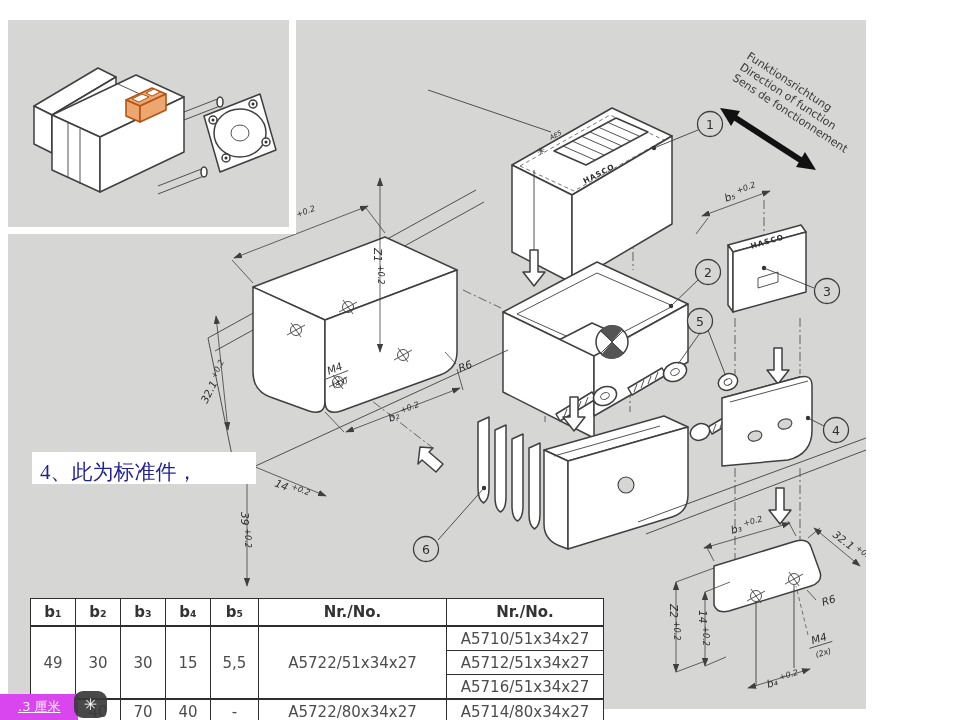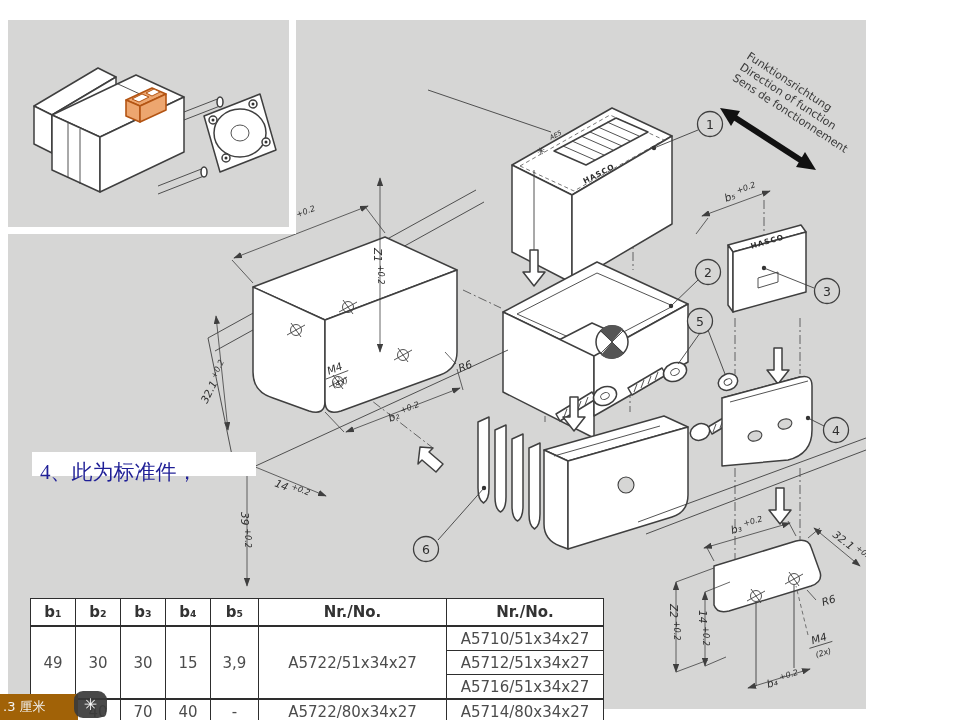--- a/index.html
+++ b/index.html
@@ -1,26 +1,26 @@
 <!DOCTYPE html>
 <html><head>
 <meta charset="utf-8">
 <style>
   html,body{margin:0;padding:0;background:#fff;}
   #stage{position:relative;width:960px;height:720px;background:#ffffff;overflow:hidden;
          font-family:"DejaVu Sans",sans-serif;}
   #main-panel{position:absolute;left:8px;top:20px;width:858px;height:689px;background:#d6d6d5;}
   #inset-panel{position:absolute;left:8px;top:20px;width:281px;height:207px;background:#d6d6d5;
          border-right:7px solid #fff;border-bottom:7px solid #fff;}
-  #annotation-box{position:absolute;left:32px;top:452px;width:224px;height:24px;background:#ffffff;
+  #annotation-box{position:absolute;left:32px;top:452px;width:224px;height:32px;background:#ffffff;
          color:#1f1f96;font:21px "Liberation Serif",serif;line-height:40px;padding-left:8px;box-sizing:border-box;
          white-space:nowrap;}
-  #status-bar{position:absolute;left:0;top:694px;width:78px;height:26px;background:#a16207;
-         color:#f2f2f2;font:13px "DejaVu Sans",sans-serif;line-height:26px;padding-left:3px;box-sizing:border-box;
-         white-space:nowrap;overflow:hidden;}
+  #status-bar{position:absolute;left:0;top:694px;width:78px;height:26px;background:#d946ef;
+         color:#f2f2f2;font:13px "DejaVu Sans",sans-serif;line-height:26px;padding-left:18px;box-sizing:border-box;
+         white-space:nowrap;overflow:hidden;text-decoration:underline;}
   #cursor-blob{position:absolute;left:74px;top:691px;width:33px;height:27px;background:rgba(58,58,58,.92);
          border-radius:9px;color:#fff;font:16px "DejaVu Sans",sans-serif;line-height:27px;text-align:center;}
   
   #parts-table{position:absolute;left:30px;top:598px;border-collapse:collapse;background:#fff;
          font:15px "DejaVu Sans",sans-serif;color:#4c4c4c;}
   #parts-table th,#parts-table td{border:1px solid #2e2e2e;text-align:center;padding:0 2px;
          height:23px;background:#fff;}
   #parts-table th{font-weight:bold;color:#333;height:26px;border-bottom:2px solid #2e2e2e;}
   #parts-table tr.grp td{border-top:2px solid #2e2e2e;}
   .cb1{width:40px}.cb2{width:40px}.cb3{width:40px}.cb4{width:40px}.cb5{width:43px}
@@ -417,21 +417,21 @@
       <th class="cb4">b₄</th>
       <th class="cb5">b₅</th>
       <th class="cnr1">Nr./No.</th>
       <th class="cnr2">Nr./No.</th>
     </tr>
     <tr>
       <td rowspan="3">49</td>
       <td rowspan="3">30</td>
       <td rowspan="3">30</td>
       <td rowspan="3">15</td>
-      <td rowspan="3">3,9</td>
+      <td rowspan="3">5,5</td>
       <td rowspan="3">A5722/51x34x27</td>
       <td>A5710/51x34x27</td>
     </tr>
     <tr>
       <td>A5712/51x34x27</td>
     </tr>
     <tr>
       <td>A5716/51x34x27</td>
     </tr>
     <tr class="grp">

